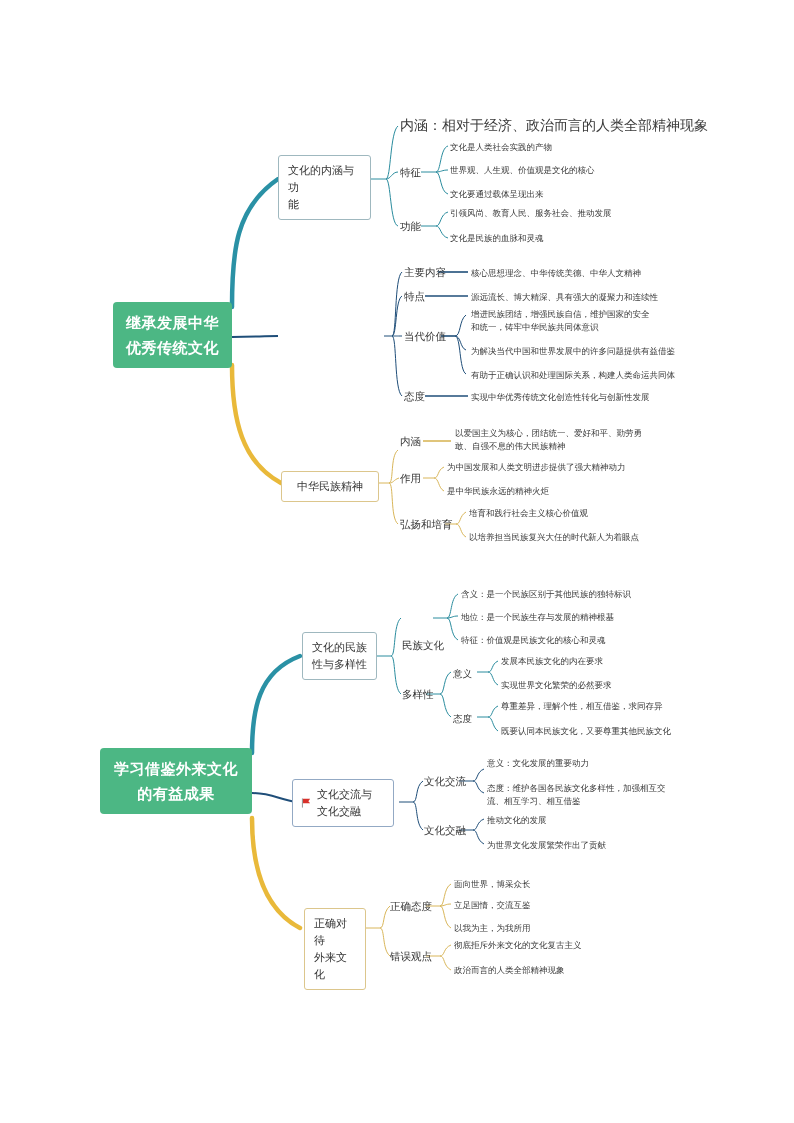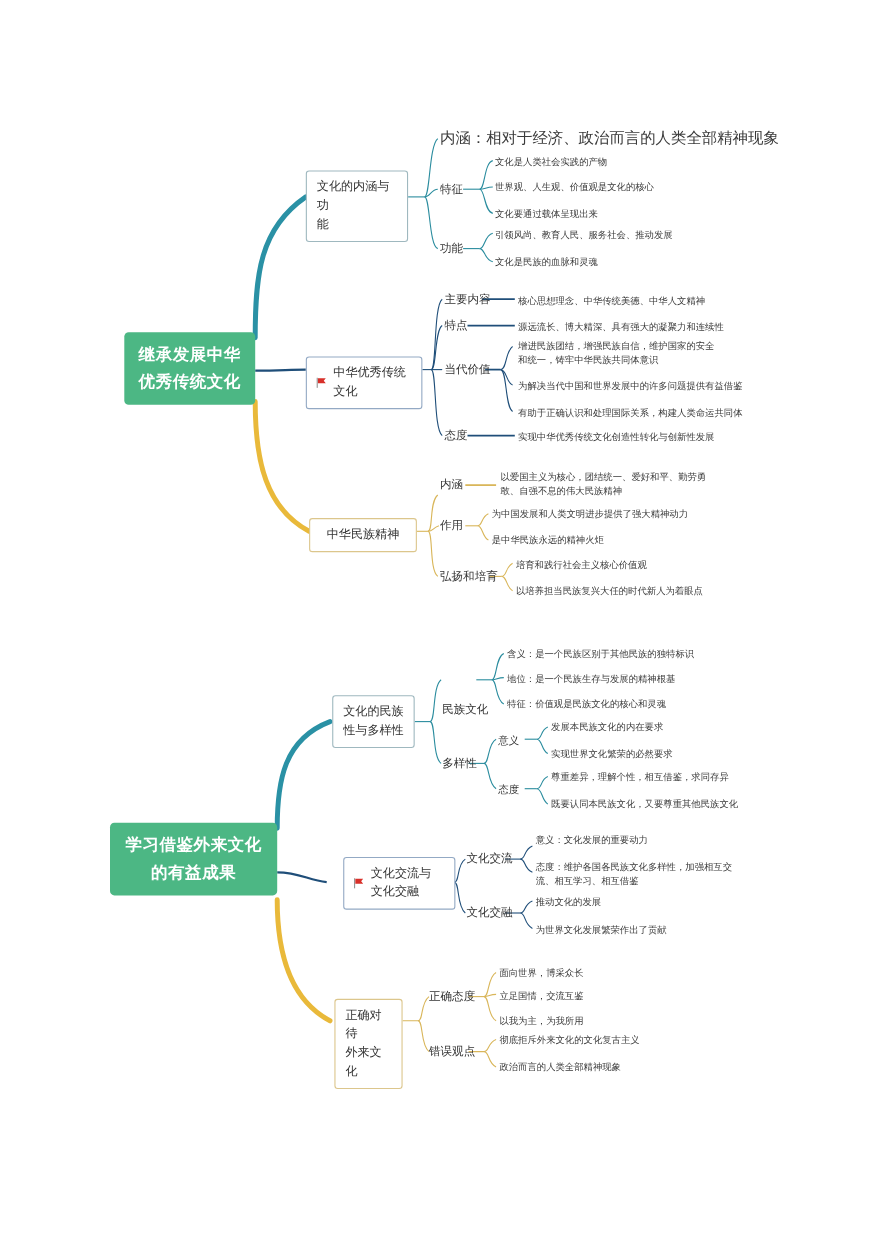--- a/index.html
+++ b/index.html
@@ -159,27 +159,20 @@
   </div>
   <div class="leaf" style="left:400px;top:119px;font-size:14px;white-space:nowrap;">内涵：相对于经济、政治而言的人类全部精神现象</div>
   <div class="lbl" style="left:400px;top:165px;">特征</div>
   <div class="leaf w2" style="left:450px;top:141px;">文化是人类社会实践的产物</div>
   <div class="leaf w2" style="left:450px;top:164px;">世界观、人生观、价值观是文化的核心</div>
   <div class="leaf w2" style="left:450px;top:188px;">文化要通过载体呈现出来</div>
   <div class="lbl" style="left:400px;top:219px;">功能</div>
   <div class="leaf w2" style="left:450px;top:207px;">引领风尚、教育人民、服务社会、推动发展</div>
   <div class="leaf w2" style="left:450px;top:232px;">文化是民族的血脉和灵魂</div>
 
-  <div class="node box blue flagged" style="left:278px;top:324px;width:106px;position:absolute;">
-    <svg class="flag" viewBox="0 0 12 12">
-      <rect x="1" y="1" width="1" height="10" fill="#8a8a8a"></rect>
-      <path d="M2.2,1.4 L10,1.4 L8,4 L10,6.4 L2.2,6.4 Z" fill="#d8302a"></path>
-    </svg>
-    <span>中华优秀传统文化</span>
-  </div>
   <div class="lbl" style="left:404px;top:265px;">主要内容</div>
   <div class="leaf" style="left:471px;top:267px;white-space:nowrap;">核心思想理念、中华传统美德、中华人文精神</div>
   <div class="lbl" style="left:404px;top:289px;">特点</div>
   <div class="leaf" style="left:471px;top:291px;white-space:nowrap;">源远流长、博大精深、具有强大的凝聚力和连续性</div>
   <div class="lbl" style="left:404px;top:329px;">当代价值</div>
   <div class="leaf w1" style="left:471px;top:308px;width:185px;">增进民族团结，增强民族自信，维护国家的安全和统一，铸牢中华民族共同体意识</div>
   <div class="leaf" style="left:471px;top:345px;white-space:nowrap;">为解决当代中国和世界发展中的许多问题提供有益借鉴</div>
   <div class="leaf" style="left:471px;top:369px;white-space:nowrap;">有助于正确认识和处理国际关系，构建人类命运共同体</div>
   <div class="lbl" style="left:404px;top:389px;">态度</div>
   <div class="leaf" style="left:471px;top:391px;white-space:nowrap;">实现中华优秀传统文化创造性转化与创新性发展</div>
@@ -210,21 +203,21 @@
   <div class="leaf" style="left:461px;top:611px;white-space:nowrap;">地位：是一个民族生存与发展的精神根基</div>
   <div class="leaf" style="left:461px;top:634px;white-space:nowrap;">特征：价值观是民族文化的核心和灵魂</div>
   <div class="lbl" style="left:402px;top:687px;">多样性</div>
   <div class="lbl" style="left:453px;top:666px;font-size:9.5px;">意义</div>
   <div class="leaf" style="left:501px;top:655px;white-space:nowrap;">发展本民族文化的内在要求</div>
   <div class="leaf" style="left:501px;top:679px;white-space:nowrap;">实现世界文化繁荣的必然要求</div>
   <div class="lbl" style="left:453px;top:711px;font-size:9.5px;">态度</div>
   <div class="leaf" style="left:501px;top:700px;white-space:nowrap;">尊重差异，理解个性，相互借鉴，求同存异</div>
   <div class="leaf" style="left:501px;top:725px;white-space:nowrap;">既要认同本民族文化，又要尊重其他民族文化</div>
 
-  <div class="node box blue flagged" style="left:312px;top:779px;width:102px;">
+  <div class="node box blue flagged" style="left:292px;top:779px;width:102px;">
     <svg class="flag" viewBox="0 0 12 12">
       <rect x="1" y="1" width="1" height="10" fill="#8a8a8a"></rect>
       <path d="M2.2,1.4 L10,1.4 L8,4 L10,6.4 L2.2,6.4 Z" fill="#d8302a"></path>
     </svg>
     <div>文化交流与</div>
     <div>文化交融</div>
   </div>
   <div class="lbl" style="left:424px;top:774px;">文化交流</div>
   <div class="leaf" style="left:487px;top:757px;white-space:nowrap;">意义：文化发展的重要动力</div>
   <div class="leaf" style="left:487px;top:782px;width:192px;">态度：维护各国各民族文化多样性，加强相互交流、相互学习、相互借鉴</div>

